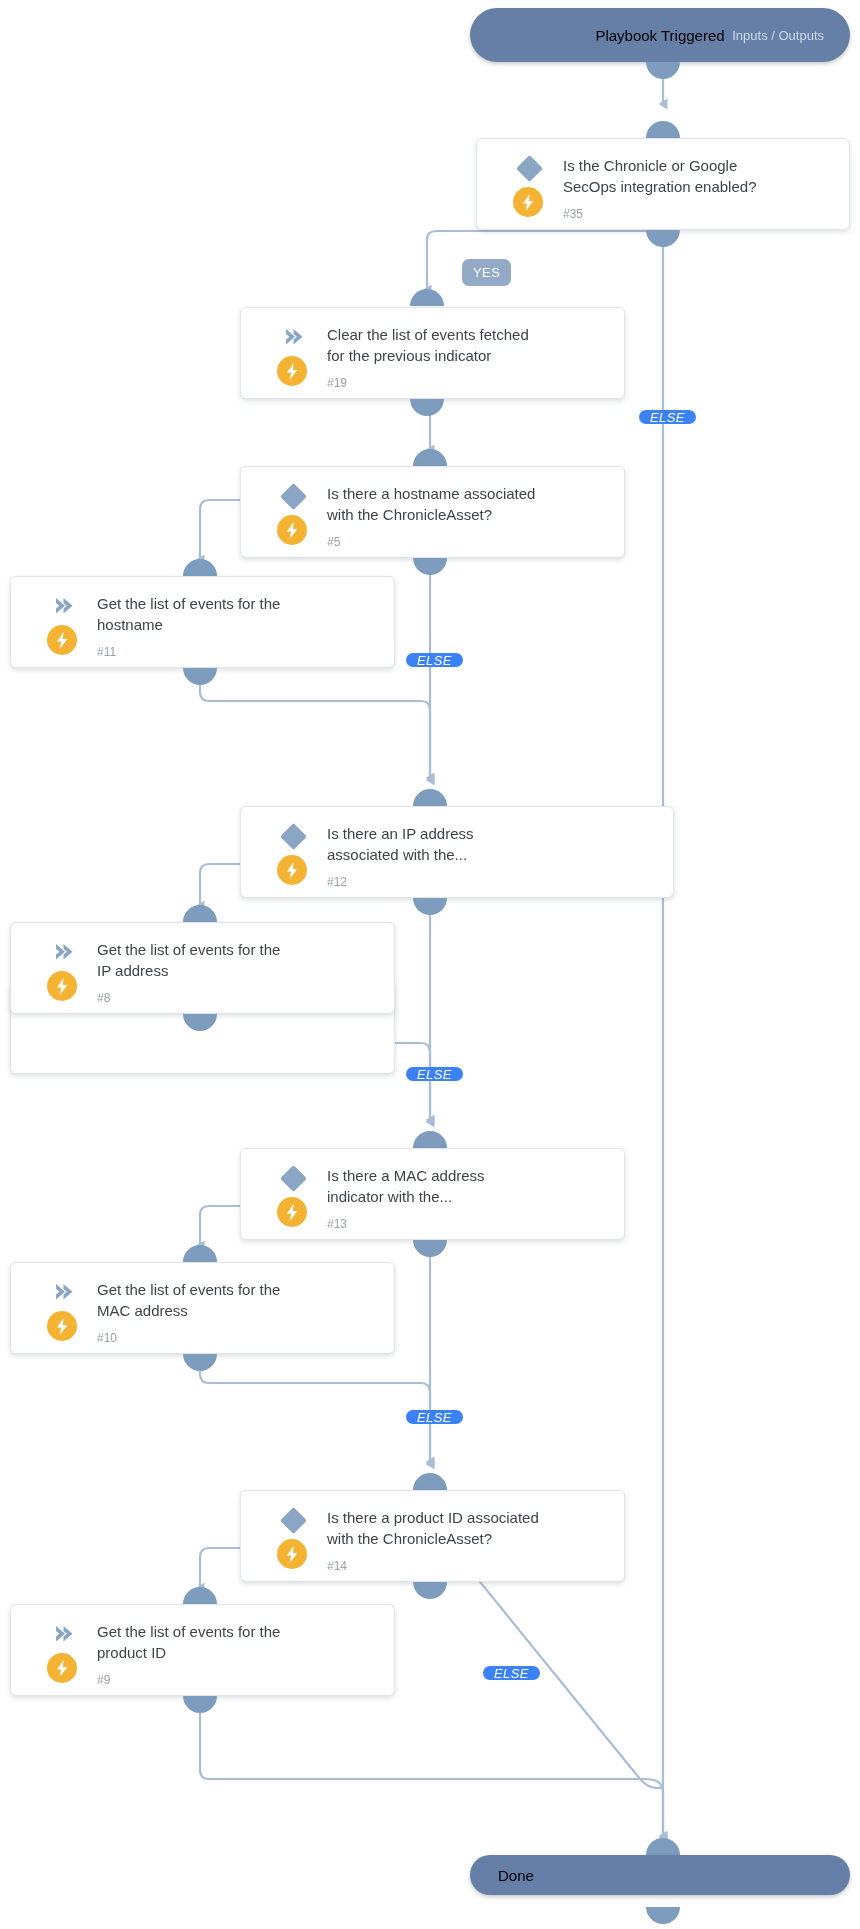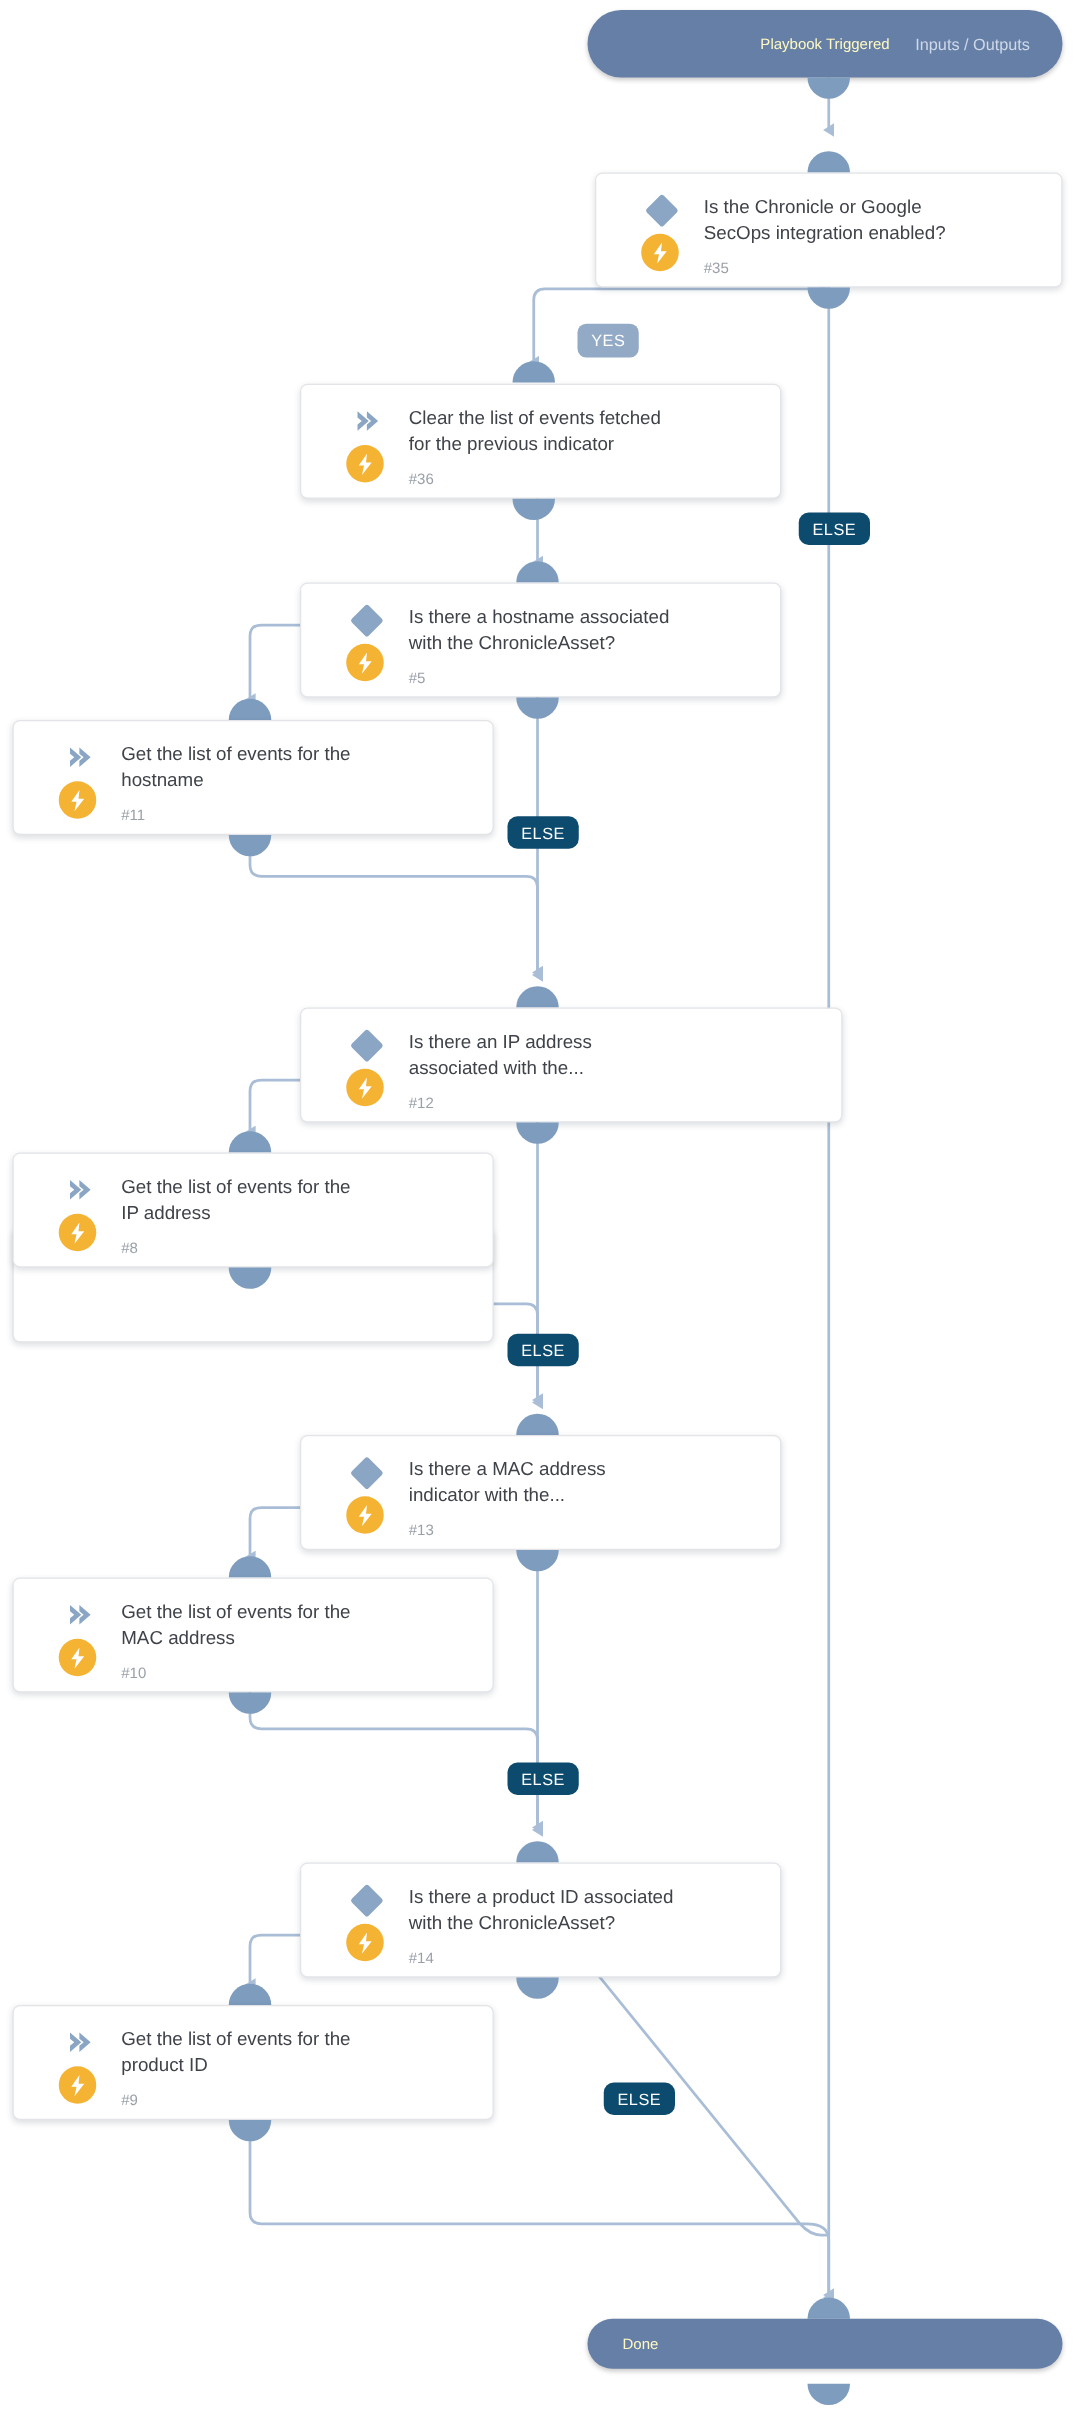--- a/index.html
+++ b/index.html
@@ -25,22 +25,22 @@
   .terminal {
     position: absolute;
     background: #667fa6;
     border-radius: 28px;
     box-shadow: 0 2px 4px rgba(0,0,0,.22);
     display: flex;
     align-items: center;
     color: #ffffff;
   }
   .terminal .t-title {
-    font-size: 12px;
-    color: #fef9c3;
+    font-size: 15px;
+    color: #000000;
     margin-left: 28px;
     white-space: nowrap;
   }
   .terminal.start .t-title { margin-left: 0; }
   .terminal.start {
     justify-content: center;
     padding: 0 24px;
   }
   .terminal .t-io {
     position: absolute;
@@ -111,24 +111,25 @@
     justify-content: center;
     font-size: 13px;
     letter-spacing: .4px;
     color: #ffffff;
     border-radius: 7px;
     height: 27px;
     padding: 0 11px;
   }
   .badge.yes { background: #93aac6; }
   .badge.else {
-    background: #0c4a6e;
+    background: #3b82f6;
     border-radius: 8px;
-    height: 26px;
+    height: 14px;
     font-size: 13px;
+    font-style: italic;
   }
 
   
   .port {
     position: absolute;
     width: 34px; height: 17px;
     background: #7e9cbe;
   }
   .port.top    { border-radius: 17px 17px 0 0; }
   .port.bottom { border-radius: 0 0 17px 17px; }
@@ -221,21 +222,21 @@
           <path d="M11.5 4 L20.5 11.8 L11.5 19.6 L11.5 14.6 L14.9 11.8 L11.5 9 Z" fill="#8ba5c4"></path>
         </svg>
       </div>
       <div class="bolt">
         <svg width="15" height="17" viewBox="0 0 15 17" aria-hidden="true">
           <path d="M8.6 0 L2 9.4 L6.2 9.4 L4.6 17 L12.4 6.9 L7.8 6.9 L8.6 0 Z" fill="#ffffff"></path>
         </svg>
       </div>
       <div class="node-text">Clear the list of events fetched
 for the previous indicator</div>
-      <div class="node-id">#36</div>
+      <div class="node-id">#19</div>
     </div>
   </div>
   <div class="port bottom" style="left:410px; top:399px;"></div>
 
   <div class="port top" style="left:413px; top:449px;"></div>
   <div class="node" style="left:240px; top:466px; width:385px; height:92px;">
     <div class="node-body">
       <div class="node-icon">
         <div class="diamond"></div>
       </div>

